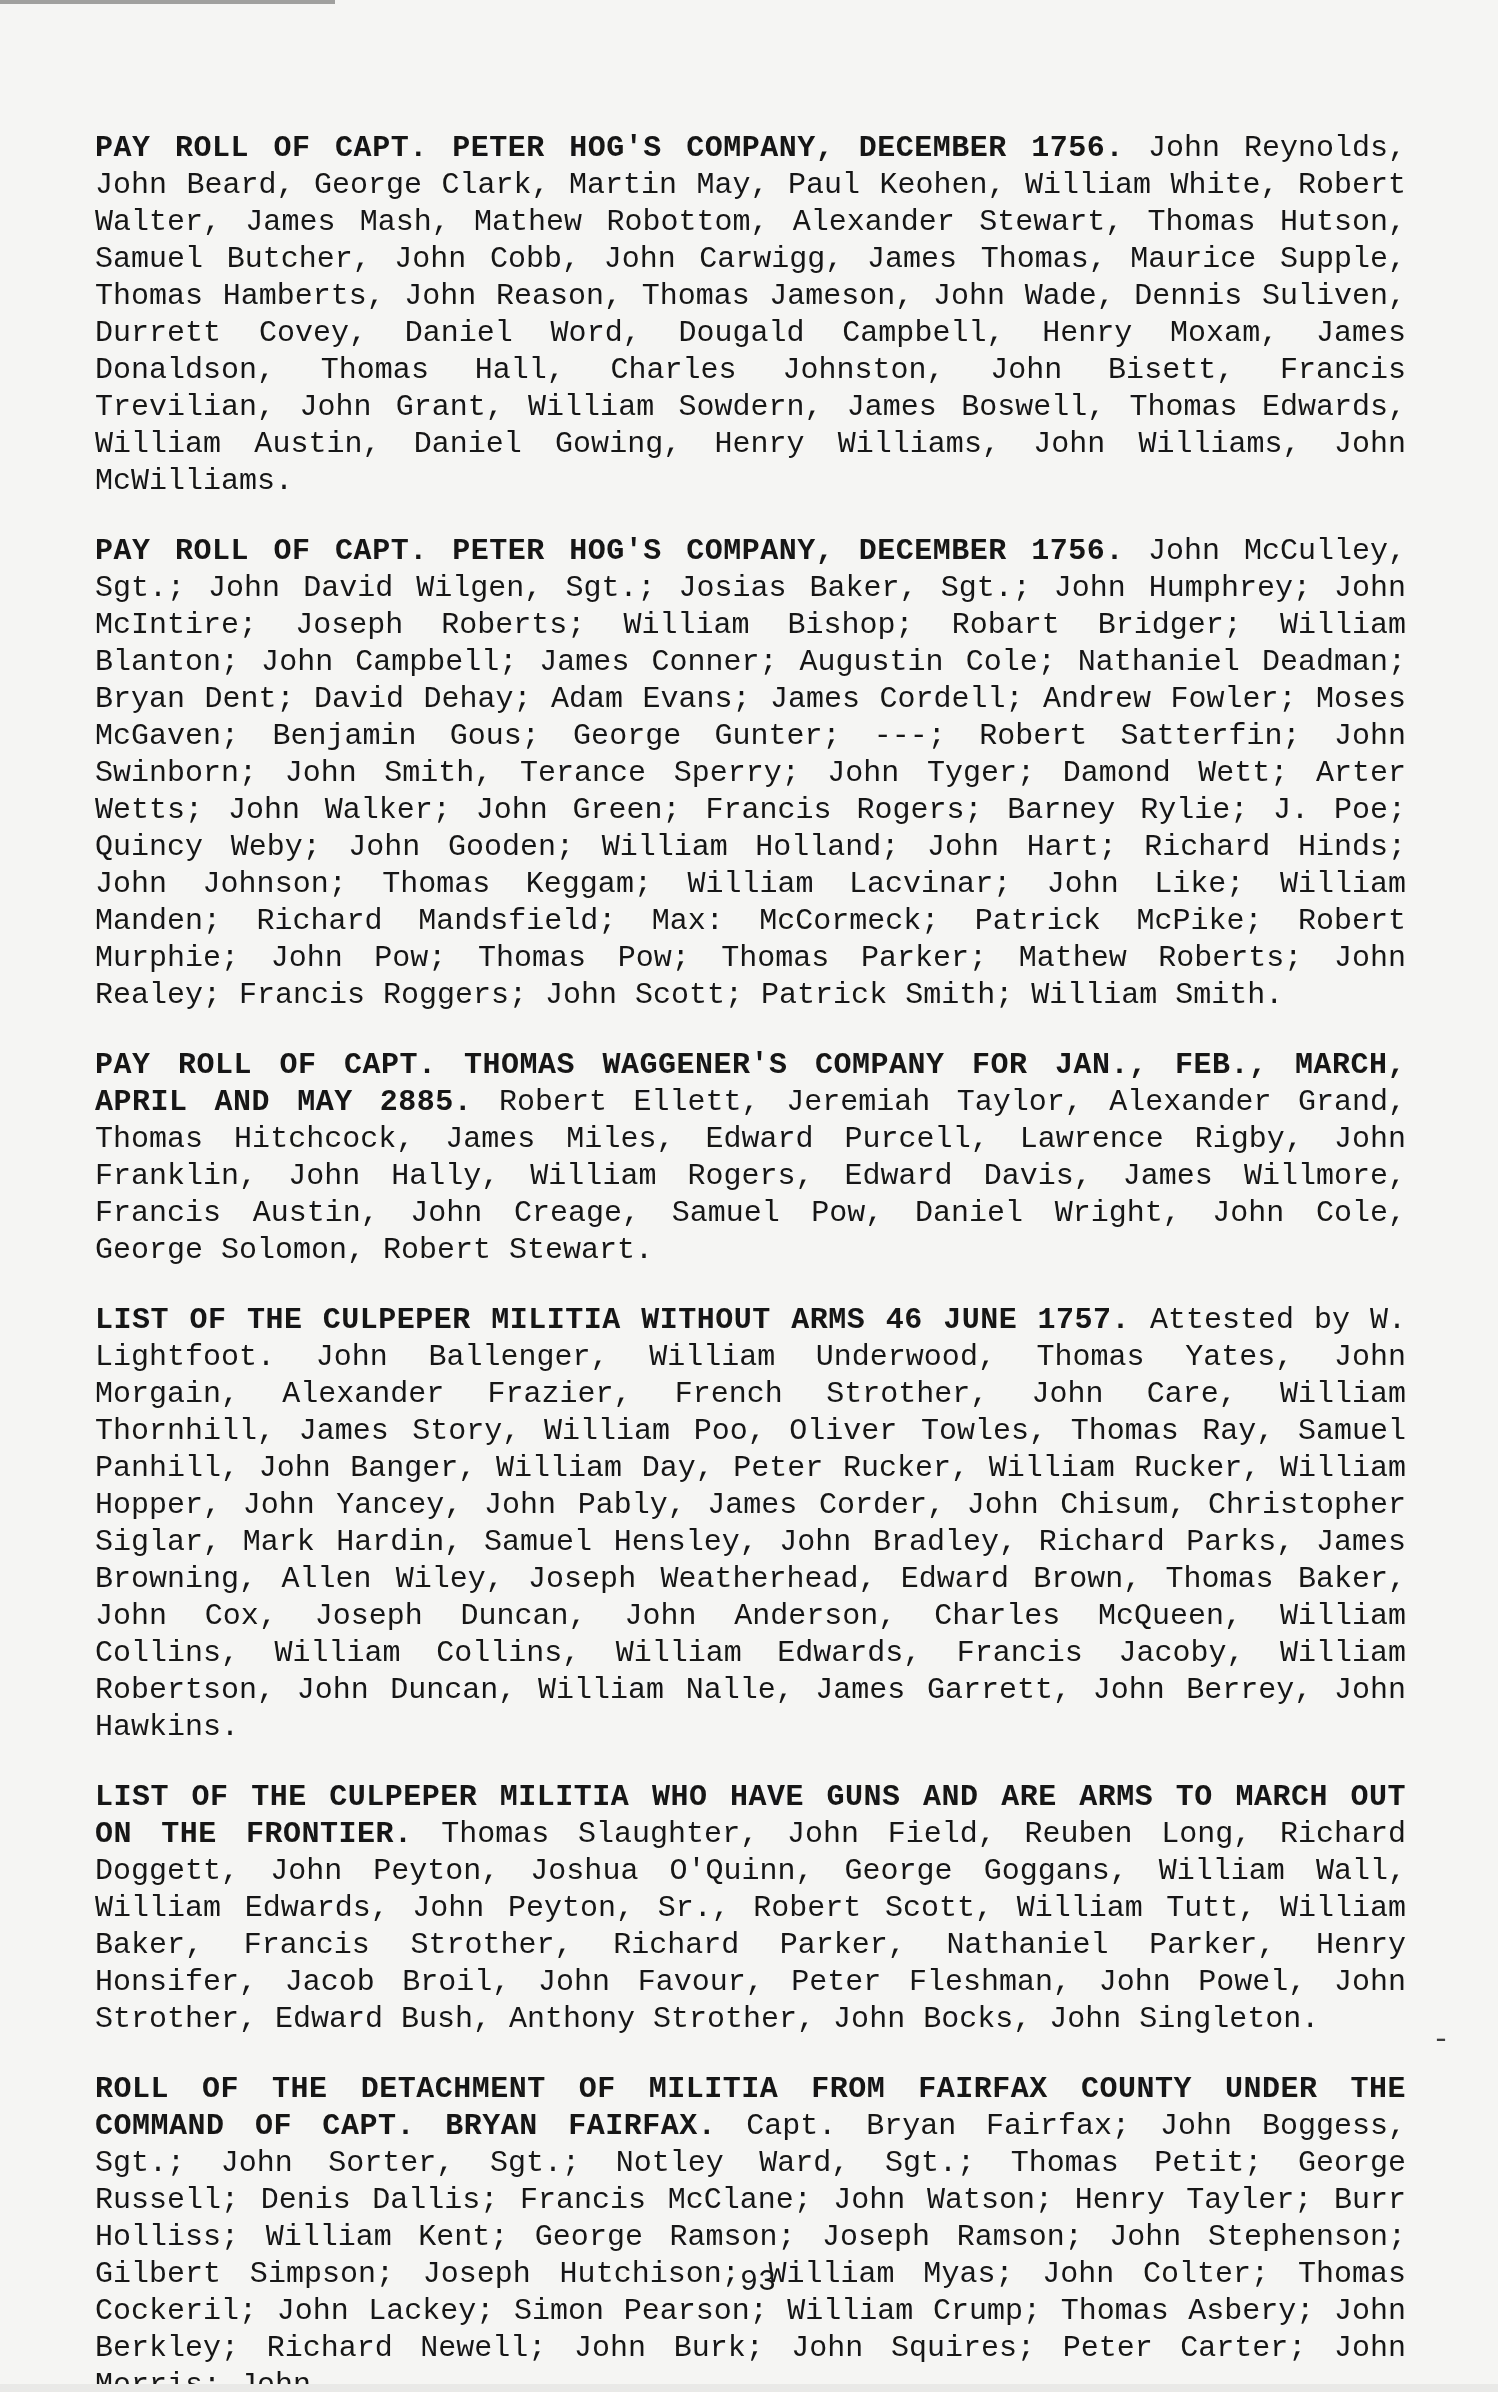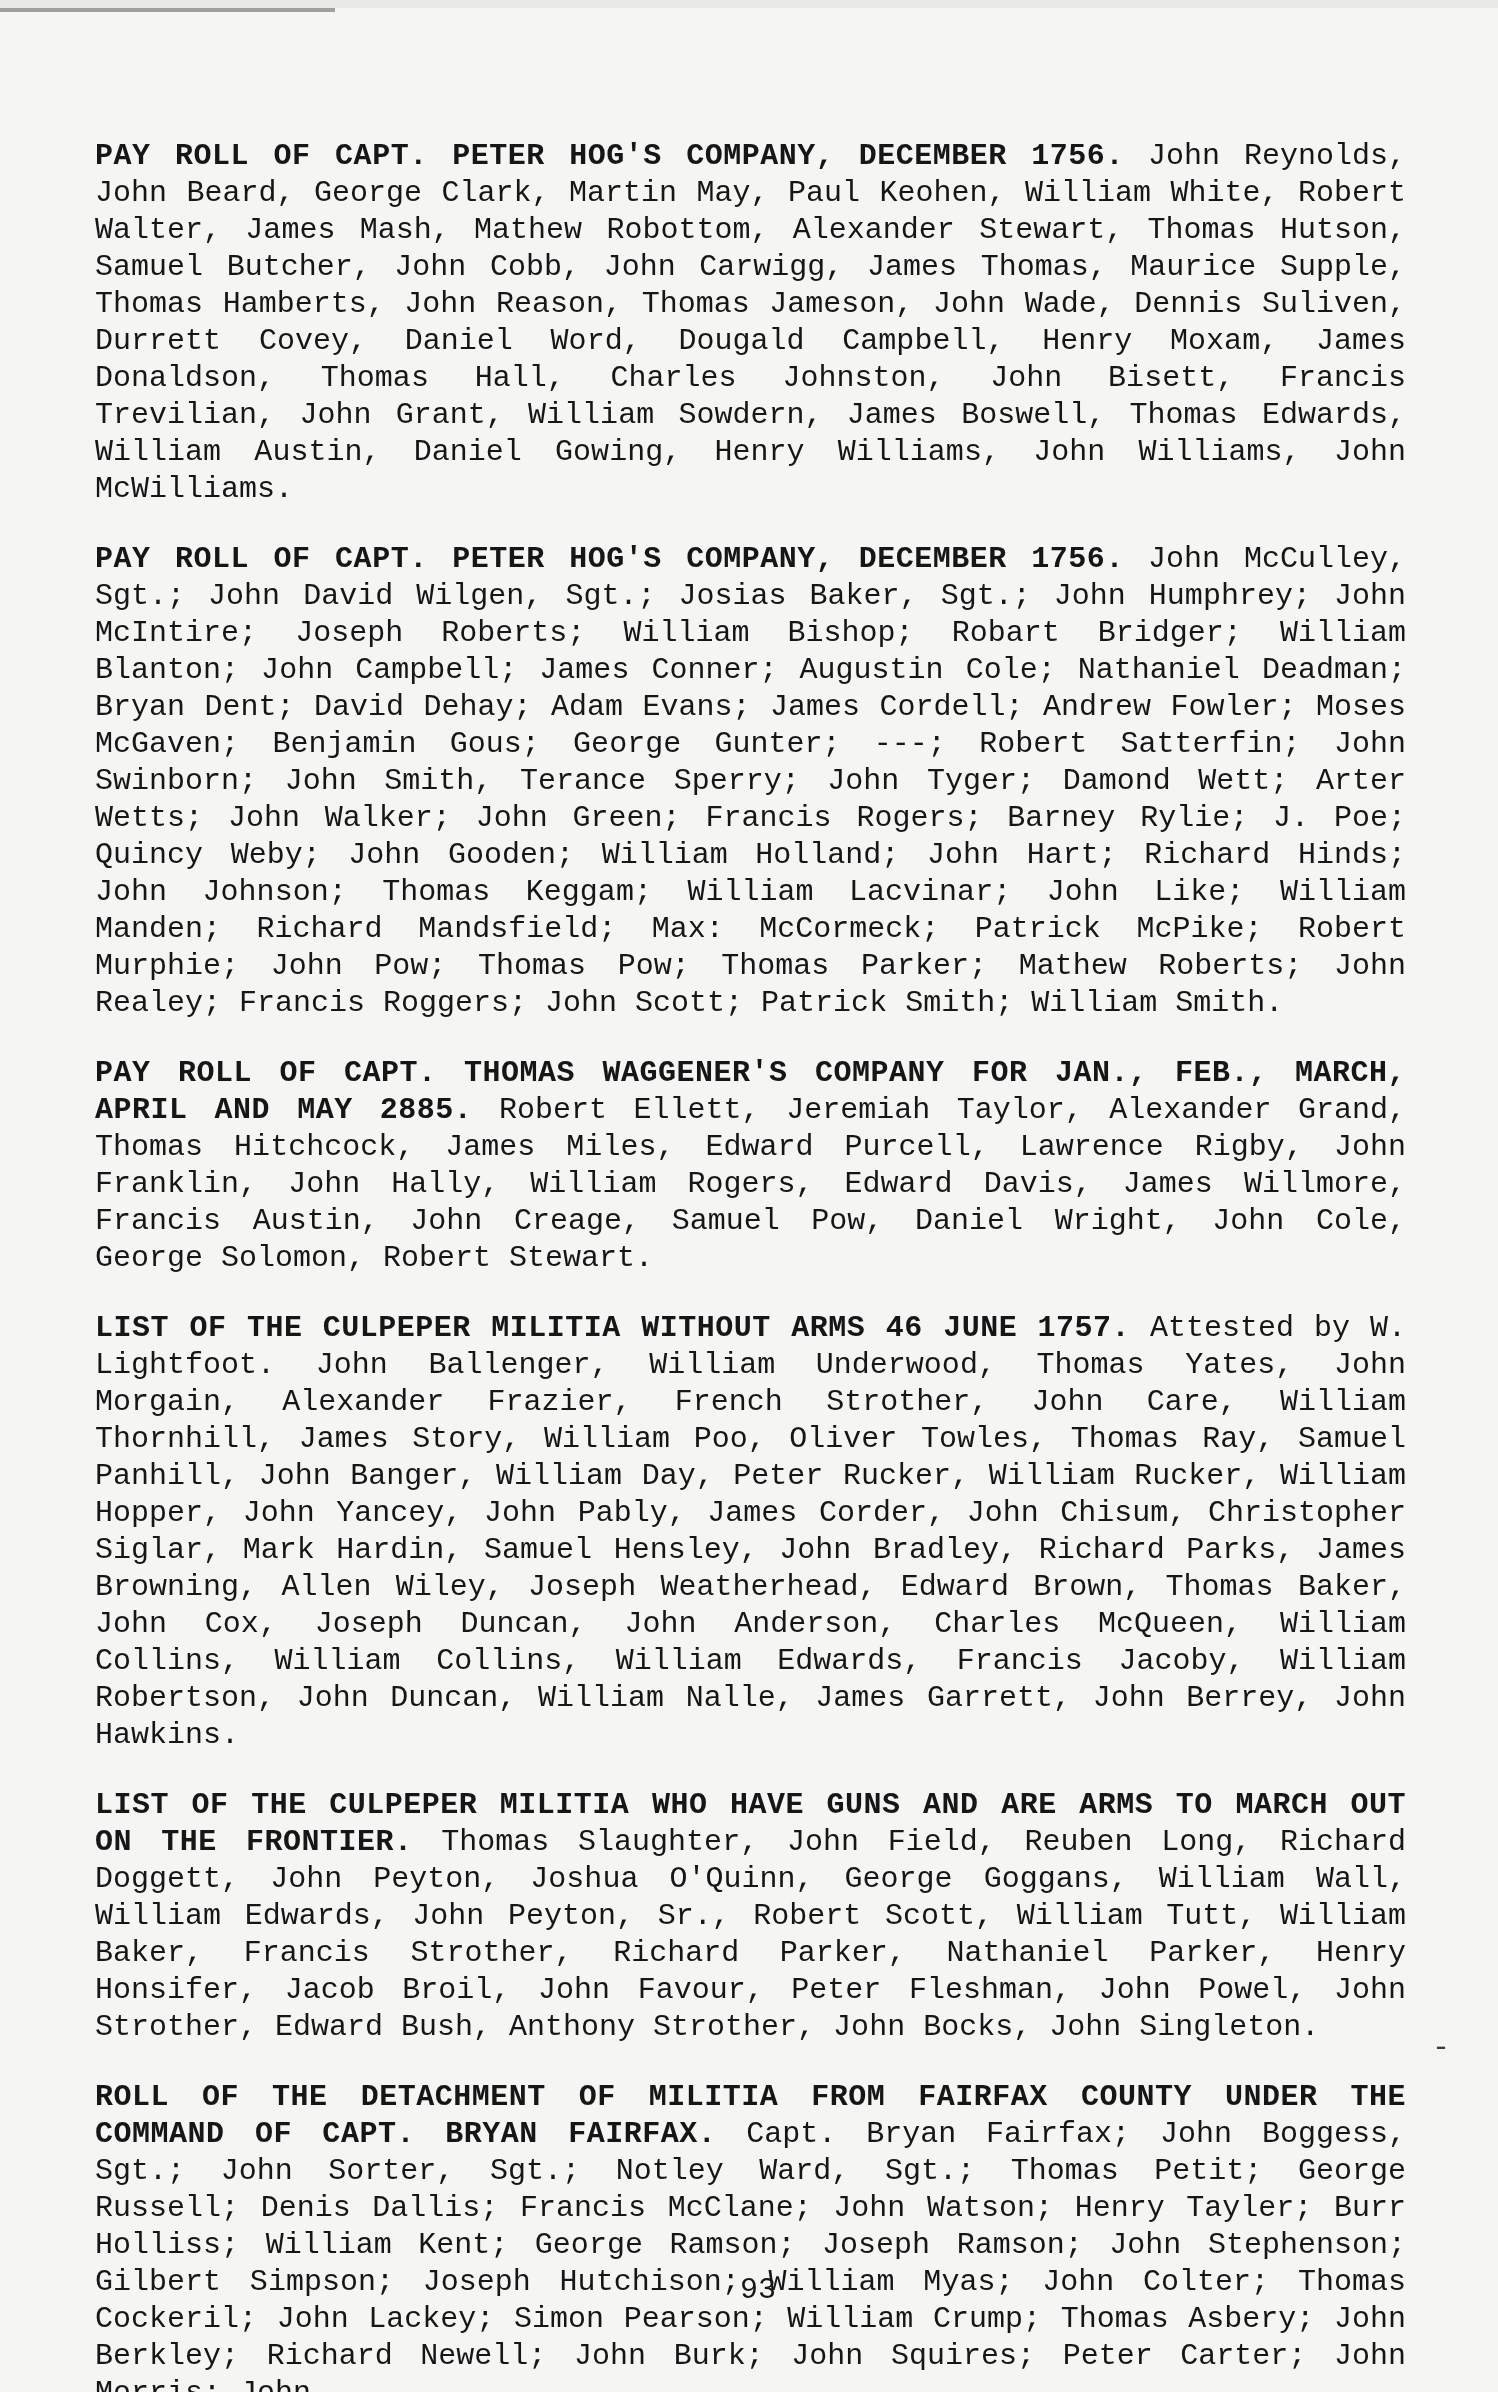--- a/index.html
+++ b/index.html
@@ -4,21 +4,21 @@
 <style>
   html, body {
     margin: 0;
     padding: 0;
     background: #e9e9e7;
   }
   .page {
     position: relative;
     width: 1498px;
     height: 2384px;
-    margin: 8px auto;
+    margin: 0 auto;
     background: #f5f5f3;
     color: #161616;
     font-family: "Liberation Mono", "DejaVu Sans Mono", monospace;
     font-size: 30px;
     line-height: 37px;
     overflow: hidden;
   }
   .scan-strip {
     position: absolute;
     top: 0;

